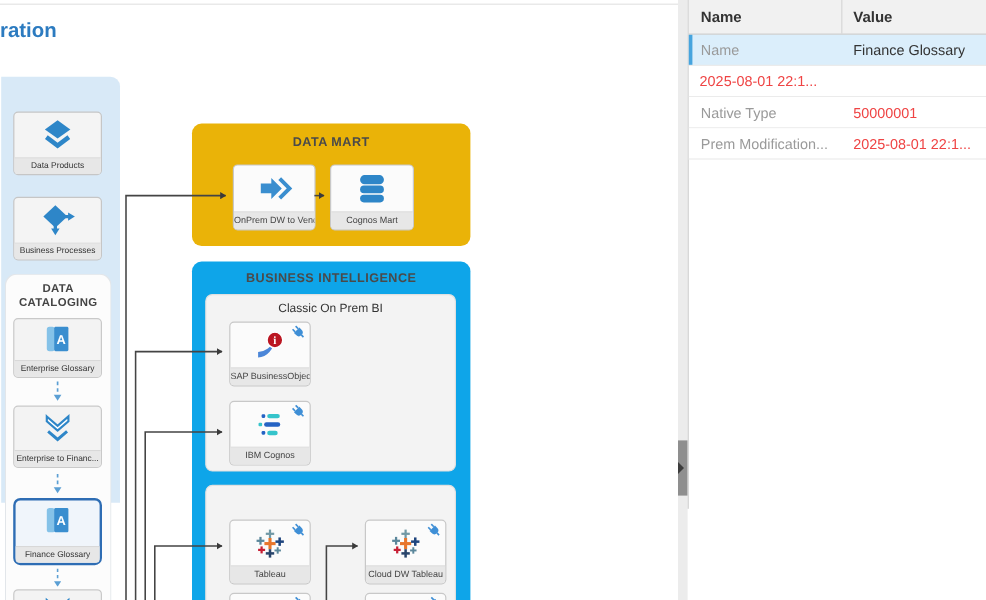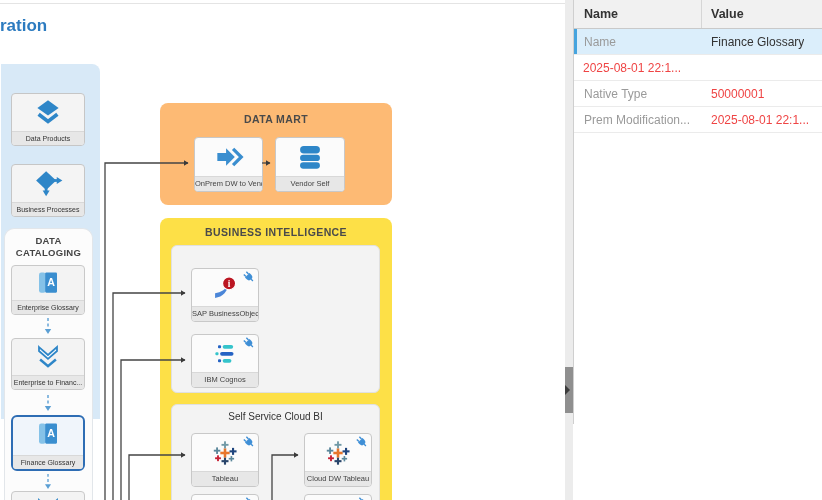--- a/index.html
+++ b/index.html
@@ -25,25 +25,25 @@
   .cat-card{position:absolute;left:6px;width:74px;background:#f3f3f3;border:1px solid #c9c9c9;
             border-radius:4px;box-sizing:border-box;cursor:pointer;}
   .cat-card .icon-wrap{height:33px;display:flex;align-items:center;justify-content:center;}
   .cat-card.sel{border:2px solid #2e6db4;border-radius:6px;background:#f0f5fb;}
   .dash-arrow{position:absolute;left:37px;}
 
   
   .canvas{position:absolute;left:101px;top:0;width:464px;height:500px;overflow:hidden;}
   .wires{position:absolute;left:0;top:0;z-index:5;pointer-events:none;}
   .dm-box{position:absolute;left:59px;top:103px;width:232px;height:102px;
-          background:#fdba74;border-radius:8px;}
+          background:#eab308;border-radius:8px;}
   .box-title{text-align:center;padding-top:10px;font-size:10.5px;font-weight:bold;
              color:#4a4a4a;letter-spacing:.4px;}
   .bi-box{position:absolute;left:59px;top:218px;width:232px;height:282px;
-          background:#fde047;border-radius:8px 8px 0 0;overflow:hidden;}
+          background:#0ea5e9;border-radius:8px 8px 0 0;overflow:hidden;}
   .sub-box{position:absolute;left:11px;width:209px;background:#f3f3f3;
            border:1px solid #e0e0e0;border-radius:6px;box-sizing:border-box;}
   .sub-title{text-align:center;padding-top:6px;font-size:10px;color:#333;}
   .dg-card{position:absolute;width:68px;height:54px;background:#fbfbfb;border:1px solid #c8c8c8;
            border-radius:4px;box-sizing:border-box;cursor:pointer;z-index:2;}
   .dg-card .icon-wrap{height:38px;display:flex;align-items:center;justify-content:center;}
   .dg-card .strip{height:14px;font-size:7.5px;line-height:14px;color:#444;}
   .plug{position:absolute;top:2px;right:3px;width:12px;height:12px;cursor:pointer;}
 
   
@@ -246,28 +246,29 @@
             </svg>
         </div>
         <div class="strip">OnPrem DW to Vend...</div>
       </div>
       <div class="dg-card" style="left:115px;top:34px;width:70px;height:55px">
         <div class="icon-wrap">
           <svg width="28" height="28" viewBox="0 0 24 24">
               <use href="#ic-db"></use>
             </svg>
         </div>
-        <div class="strip">Vendor Self</div>
+        <div class="strip">Cognos Mart</div>
       </div>
     </div>
 
     <div class="bi-box">
       <div class="box-title" style="padding-top:8px">BUSINESS INTELLIGENCE</div>
 
       <div class="sub-box" style="top:27px;height:148px">
+        <div class="sub-title">Classic On Prem BI</div>
         <div class="dg-card" style="left:19px;top:22px">
           <svg class="plug" viewBox="0 0 12 12">
               <use href="#ic-plug"></use>
             </svg>
           <div class="icon-wrap">
             <svg width="30" height="28" viewBox="0 0 24 24">
                 <use href="#ic-sapbo"></use>
               </svg>
           </div>
           <div class="strip">SAP BusinessObjects</div>
@@ -279,21 +280,20 @@
           <div class="icon-wrap">
             <svg width="30" height="28" viewBox="0 0 24 24">
                 <use href="#ic-cognos"></use>
               </svg>
           </div>
           <div class="strip">IBM Cognos</div>
         </div>
       </div>
 
       <div class="sub-box" style="top:186px;height:120px">
-        <div class="sub-title">Self Service Cloud BI</div>
         <div class="dg-card" style="left:132px;top:28px">
           <svg class="plug" viewBox="0 0 12 12">
               <use href="#ic-plug"></use>
             </svg>
           <div class="icon-wrap">
             <svg width="30" height="28" viewBox="0 0 24 24">
                 <use href="#ic-tableau"></use>
               </svg>
           </div>
           <div class="strip">Cloud DW Tableau</div>

